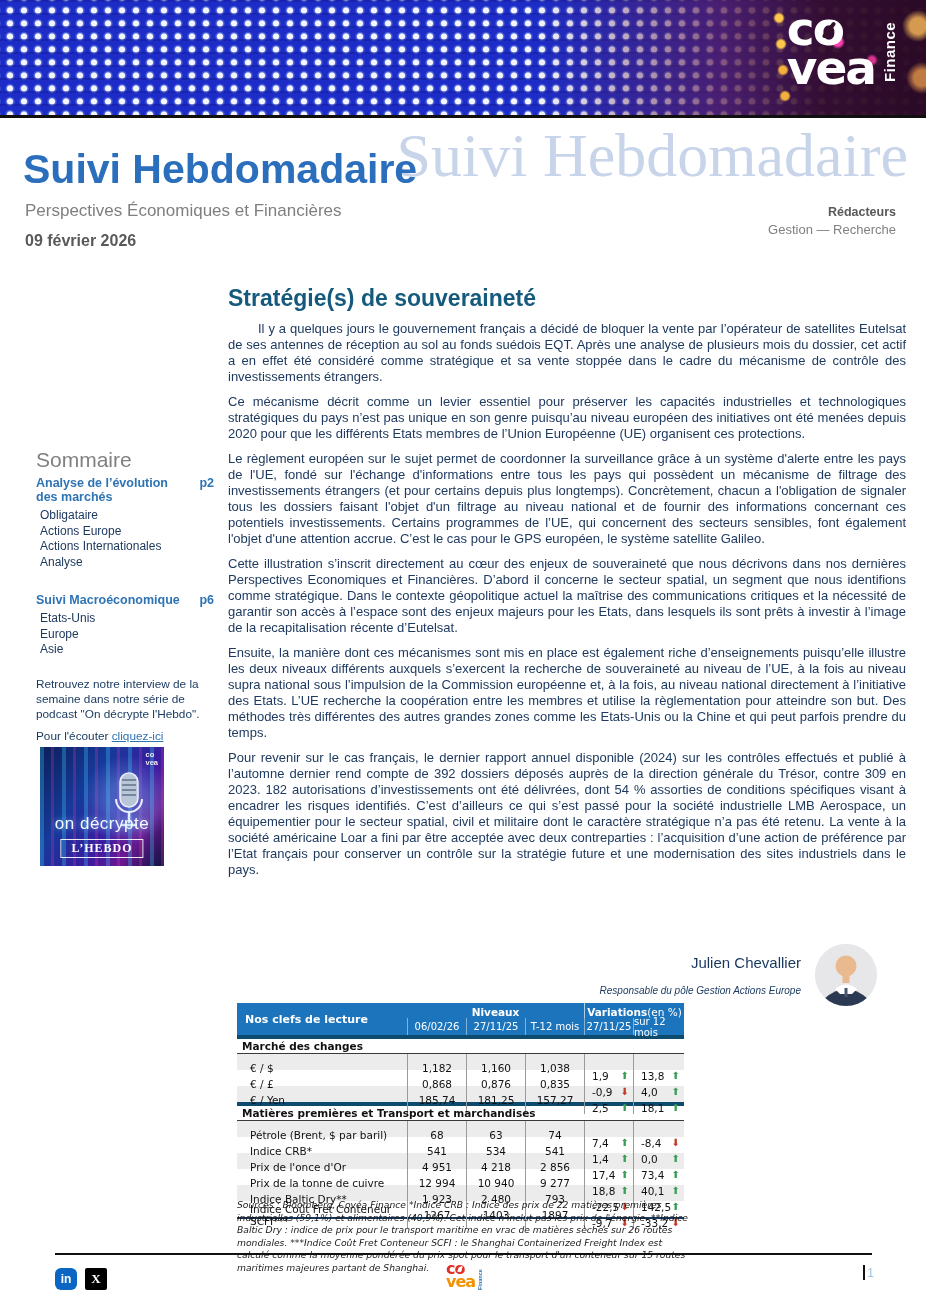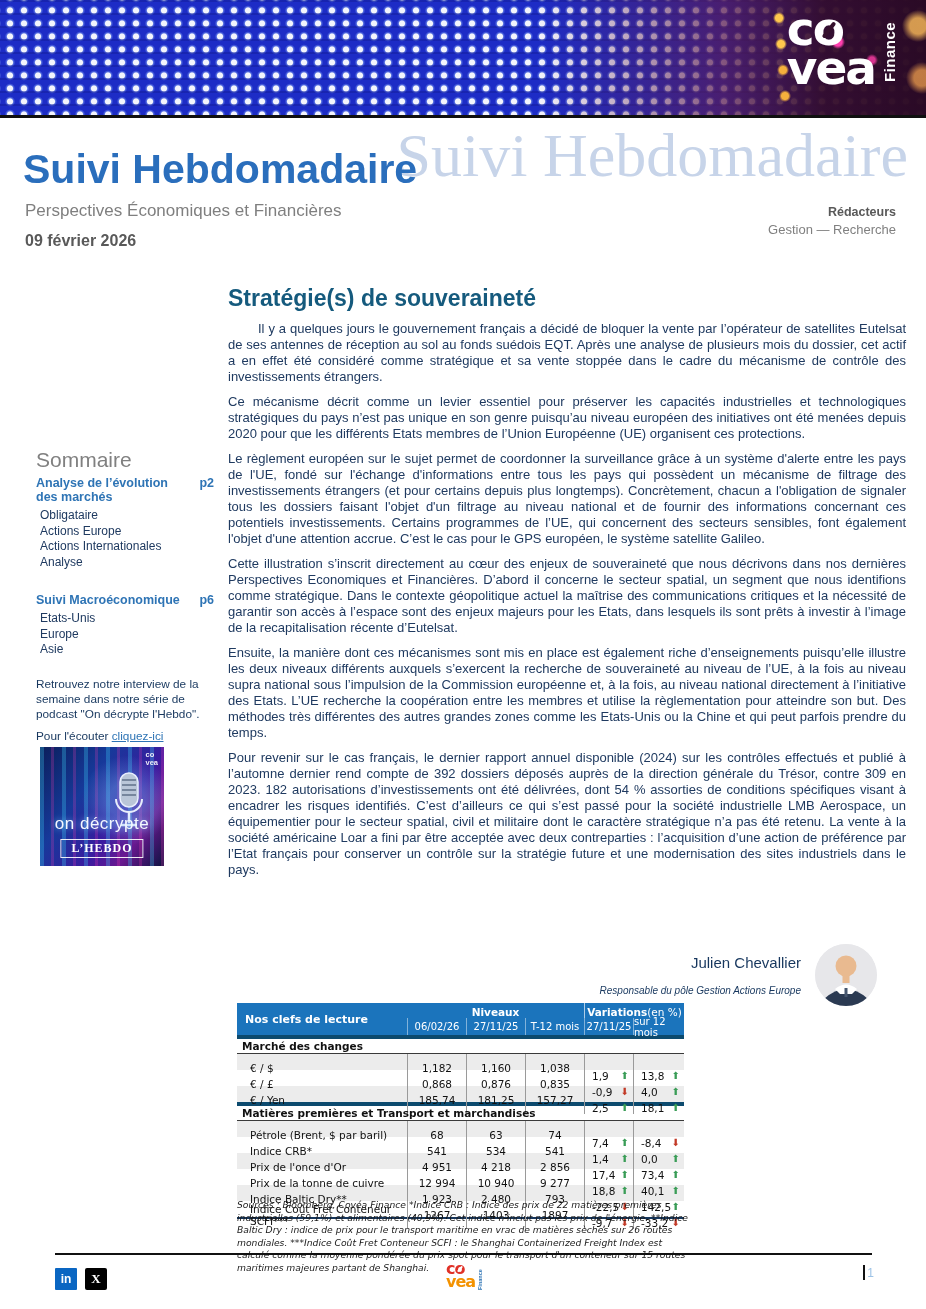--- a/index.html
+++ b/index.html
@@ -109,21 +109,21 @@
   .ar[data-dir="down"]::before{content:"⬇";color:#c23a27}
 
   .sources{position:absolute;left:237px;top:1199px;width:458px;font-family:"DejaVu Sans",sans-serif;
            font-size:9.2px;font-style:italic;line-height:12.6px;color:#1a1a1a;text-align:left}
 
   
   .footer-rule{position:absolute;left:55px;top:1253px;width:817px;height:2px;background:#111}
   .social{position:absolute;left:55px;top:1268px;display:flex;gap:8px}
   .icon-sq{width:22px;height:22px;display:flex;align-items:center;justify-content:center;
            color:#fff;font-weight:bold;cursor:pointer}
-  .icon-li{background:#0a66c2;border-radius:1px;font-size:12px}
+  .icon-li{background:#0a66c2;border-radius:6px;font-size:12px}
   .icon-x{background:#000;border-radius:2px;font-size:13px;font-family:"Liberation Serif",serif}
   .footer-logo{position:absolute;left:446px;top:1262px;display:flex;align-items:flex-start}
   .fl-txt{font-family:"DejaVu Sans",sans-serif;font-weight:bold;font-size:16px;line-height:.82;letter-spacing:-1px}
   .fl-co{color:#e03127}
   .fl-vea{color:#f39200}
   .fl-txt .oo i{width:2px;height:7px;background:#fff}
   .fl-fin{writing-mode:vertical-rl;transform:rotate(180deg);font-size:5.5px;font-weight:bold;
           color:#2e74b5;margin-left:2px;height:28px}
   .page-num{position:absolute;right:52px;top:1265px;display:flex;align-items:center;gap:2px}
   .page-num .bar{width:2px;height:15px;background:#111}

